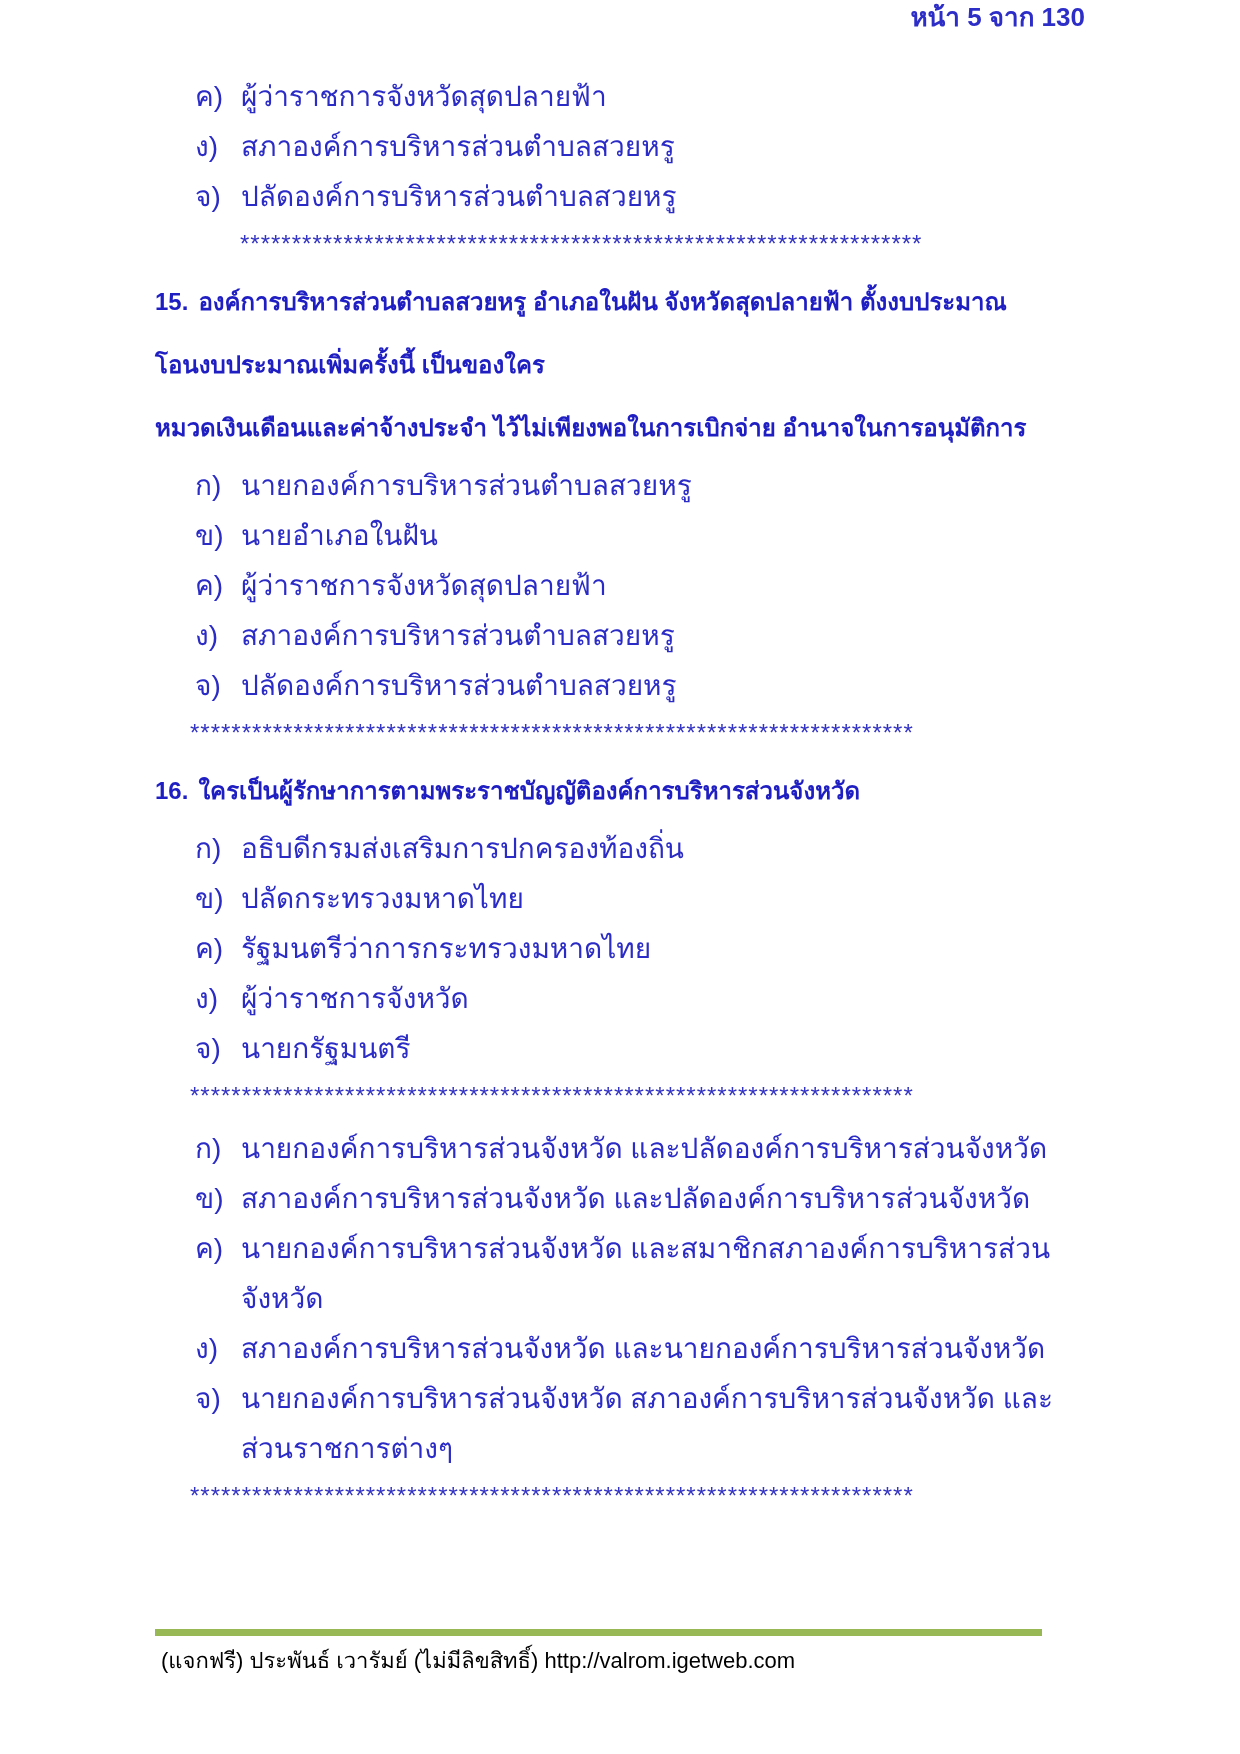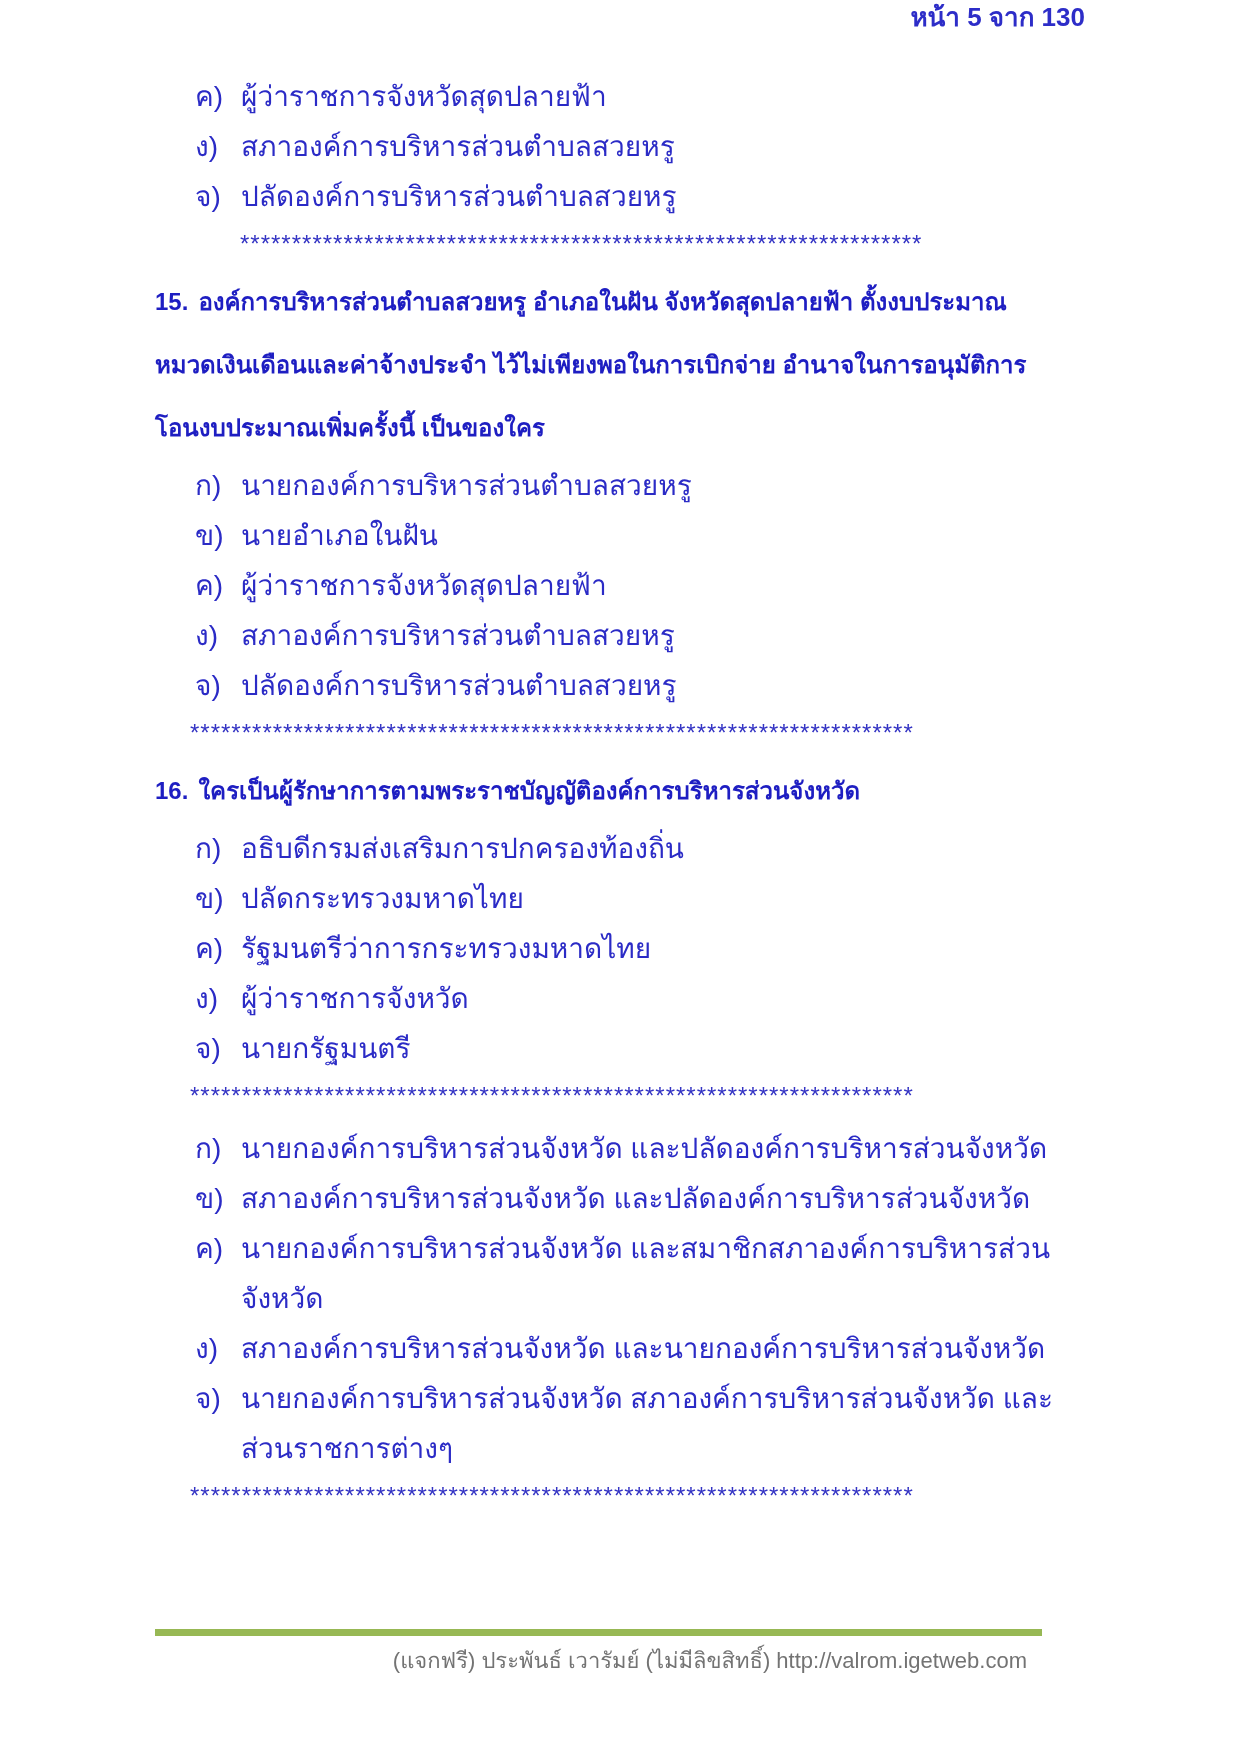--- a/index.html
+++ b/index.html
@@ -31,22 +31,22 @@
     font-weight:bold;color:#1e1ec2;font-size:24px;line-height:55px;
     margin-top:8px;
   }
   .q-heading .q-number{margin-right:10px;}
   .q-options{margin-top:6px;}
   .footer-rule{
     position:absolute;left:155px;top:1629px;width:887px;height:7px;
     background:#97b854;
   }
   .footer-credit{
-    position:absolute;left:137px;top:1646px;width:890px;text-align:right;
-    font-size:22px;line-height:30px;color:#737373;
+    position:absolute;left:161px;top:1646px;width:890px;text-align:left;
+    font-size:22px;line-height:30px;color:#000000;
   }
 </style>
 </head>
 <body>
 
 <div class="content">
 
   <div class="page-label">หน้า 5 จาก 130</div>
 
   <div class="options intro-options">
@@ -63,22 +63,22 @@
       <span class="option-text">ปลัดองค์การบริหารส่วนตำบลสวยหรู</span>
     </div>
   </div>
 
   <div class="separator indented">******************************************************************</div>
 
   <div class="question">
     <div class="q-heading">
       <span class="q-number">15.</span><span>องค์การบริหารส่วนตำบลสวยหรู อำเภอในฝัน จังหวัดสุดปลายฟ้า ตั้งงบประมาณ</span>
     </div>
+    <div class="q-heading">โอนงบประมาณเพิ่มครั้งนี้ เป็นของใคร</div>
     <div class="q-heading">หมวดเงินเดือนและค่าจ้างประจำ ไว้ไม่เพียงพอในการเบิกจ่าย อำนาจในการอนุมัติการ</div>
-    <div class="q-heading">โอนงบประมาณเพิ่มครั้งนี้ เป็นของใคร</div>
     <div class="options q-options">
       <div class="option-row">
         <span class="option-letter">ก)</span>
         <span class="option-text">นายกองค์การบริหารส่วนตำบลสวยหรู</span>
       </div>
       <div class="option-row">
         <span class="option-letter">ข)</span>
         <span class="option-text">นายอำเภอในฝัน</span>
       </div>
       <div class="option-row">

